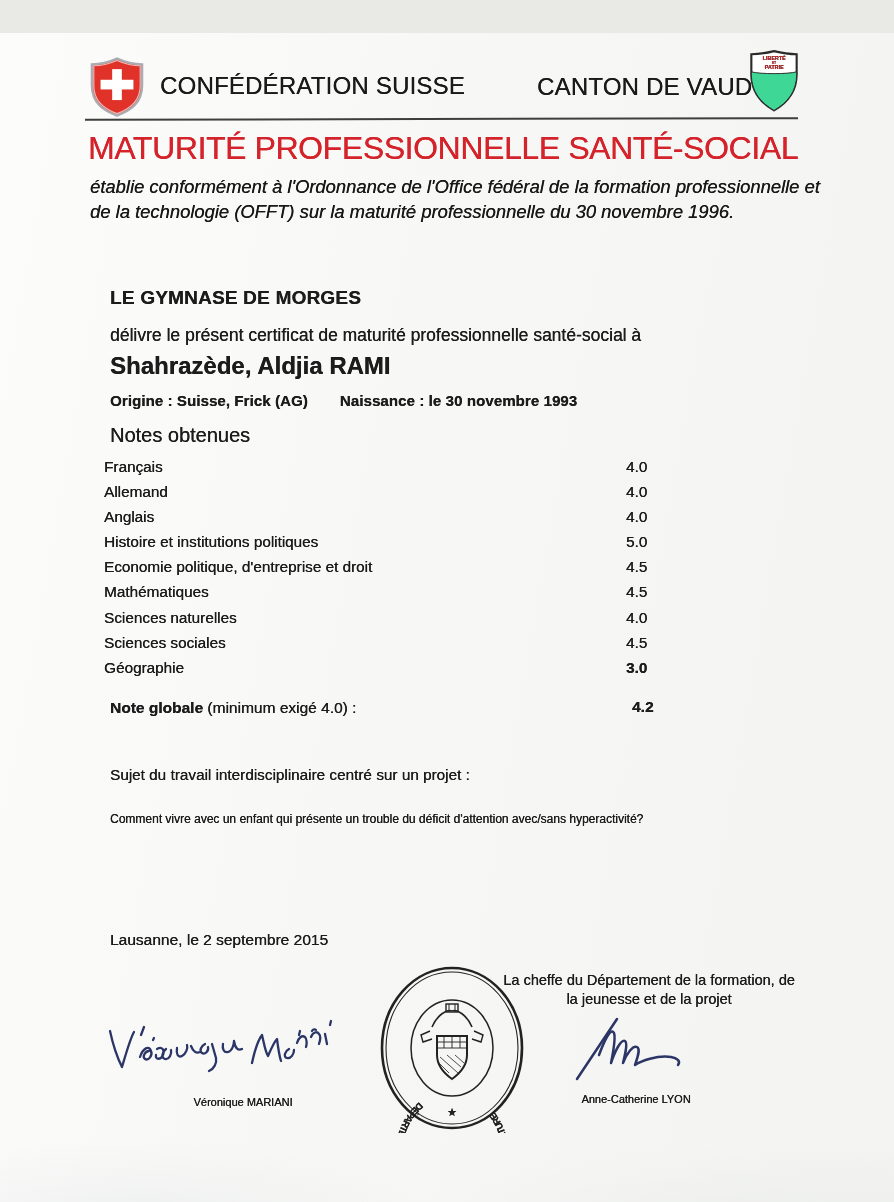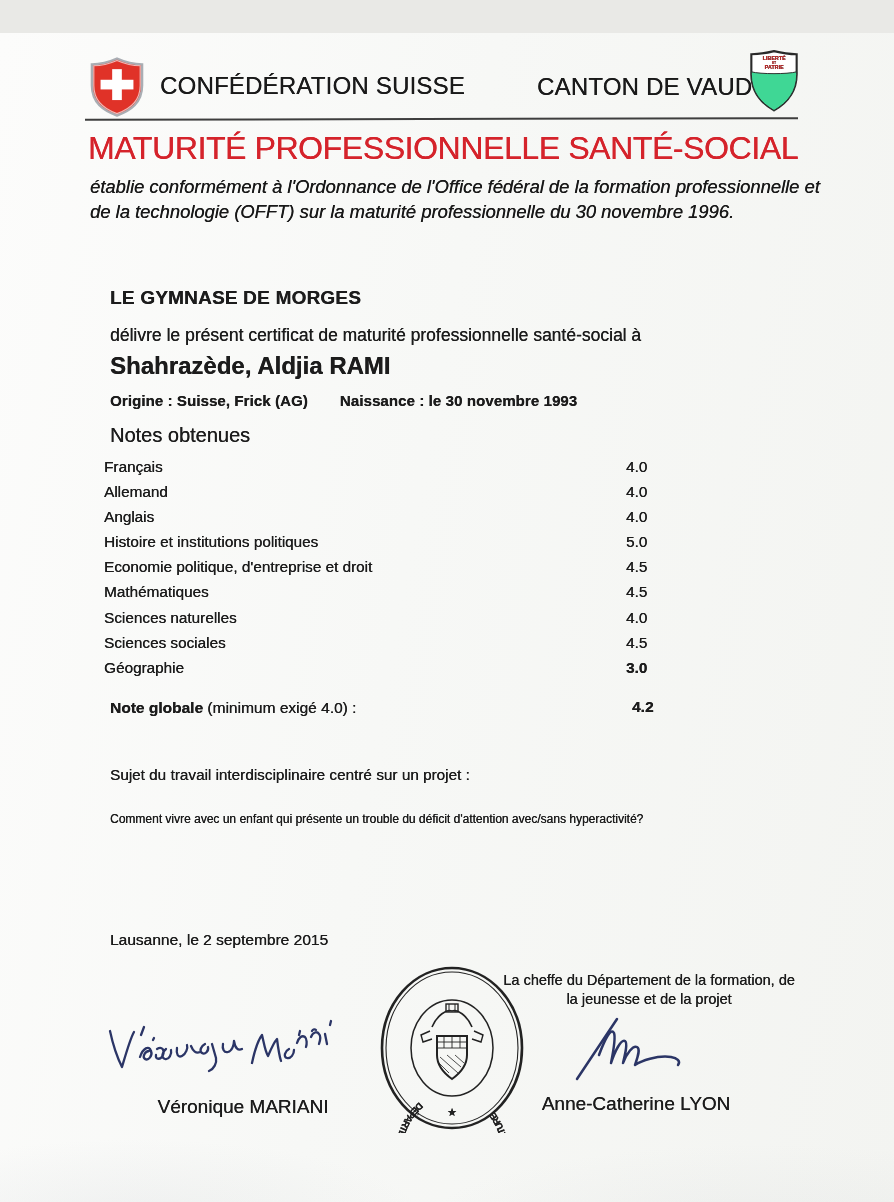--- a/index.html
+++ b/index.html
@@ -36,21 +36,21 @@
   .note-globale .lbl-bold { font-weight:bold; }
   .note-globale .ng-value { position:absolute; left:522px; top:-1px; font-weight:bold; }
 
   .project-label { position:absolute; left:110px; top:733px; font-size:15.3px; }
   .project-title { position:absolute; left:110px; top:779px; font-size:12px; }
 
   .place-date { position:absolute; left:110px; top:898px; font-size:15.5px; }
   .role { position:absolute; font-size:14.5px; line-height:1.28; text-align:center; }
   .role-left { left:148px; top:941px; width:190px; }
   .role-right { left:491px; top:938px; width:316px; }
-  .printed-name { position:absolute; font-size:19px; text-align:center; }
+  .printed-name { position:absolute; font-size:11px; text-align:center; }
   .name-left { left:140px; top:1063px; width:206px; }
   .name-right { left:478px; top:1060px; width:316px; }
 
   svg { display:block; }
 </style>
 </head>
 <body>
 
 <div class="paper">
 

